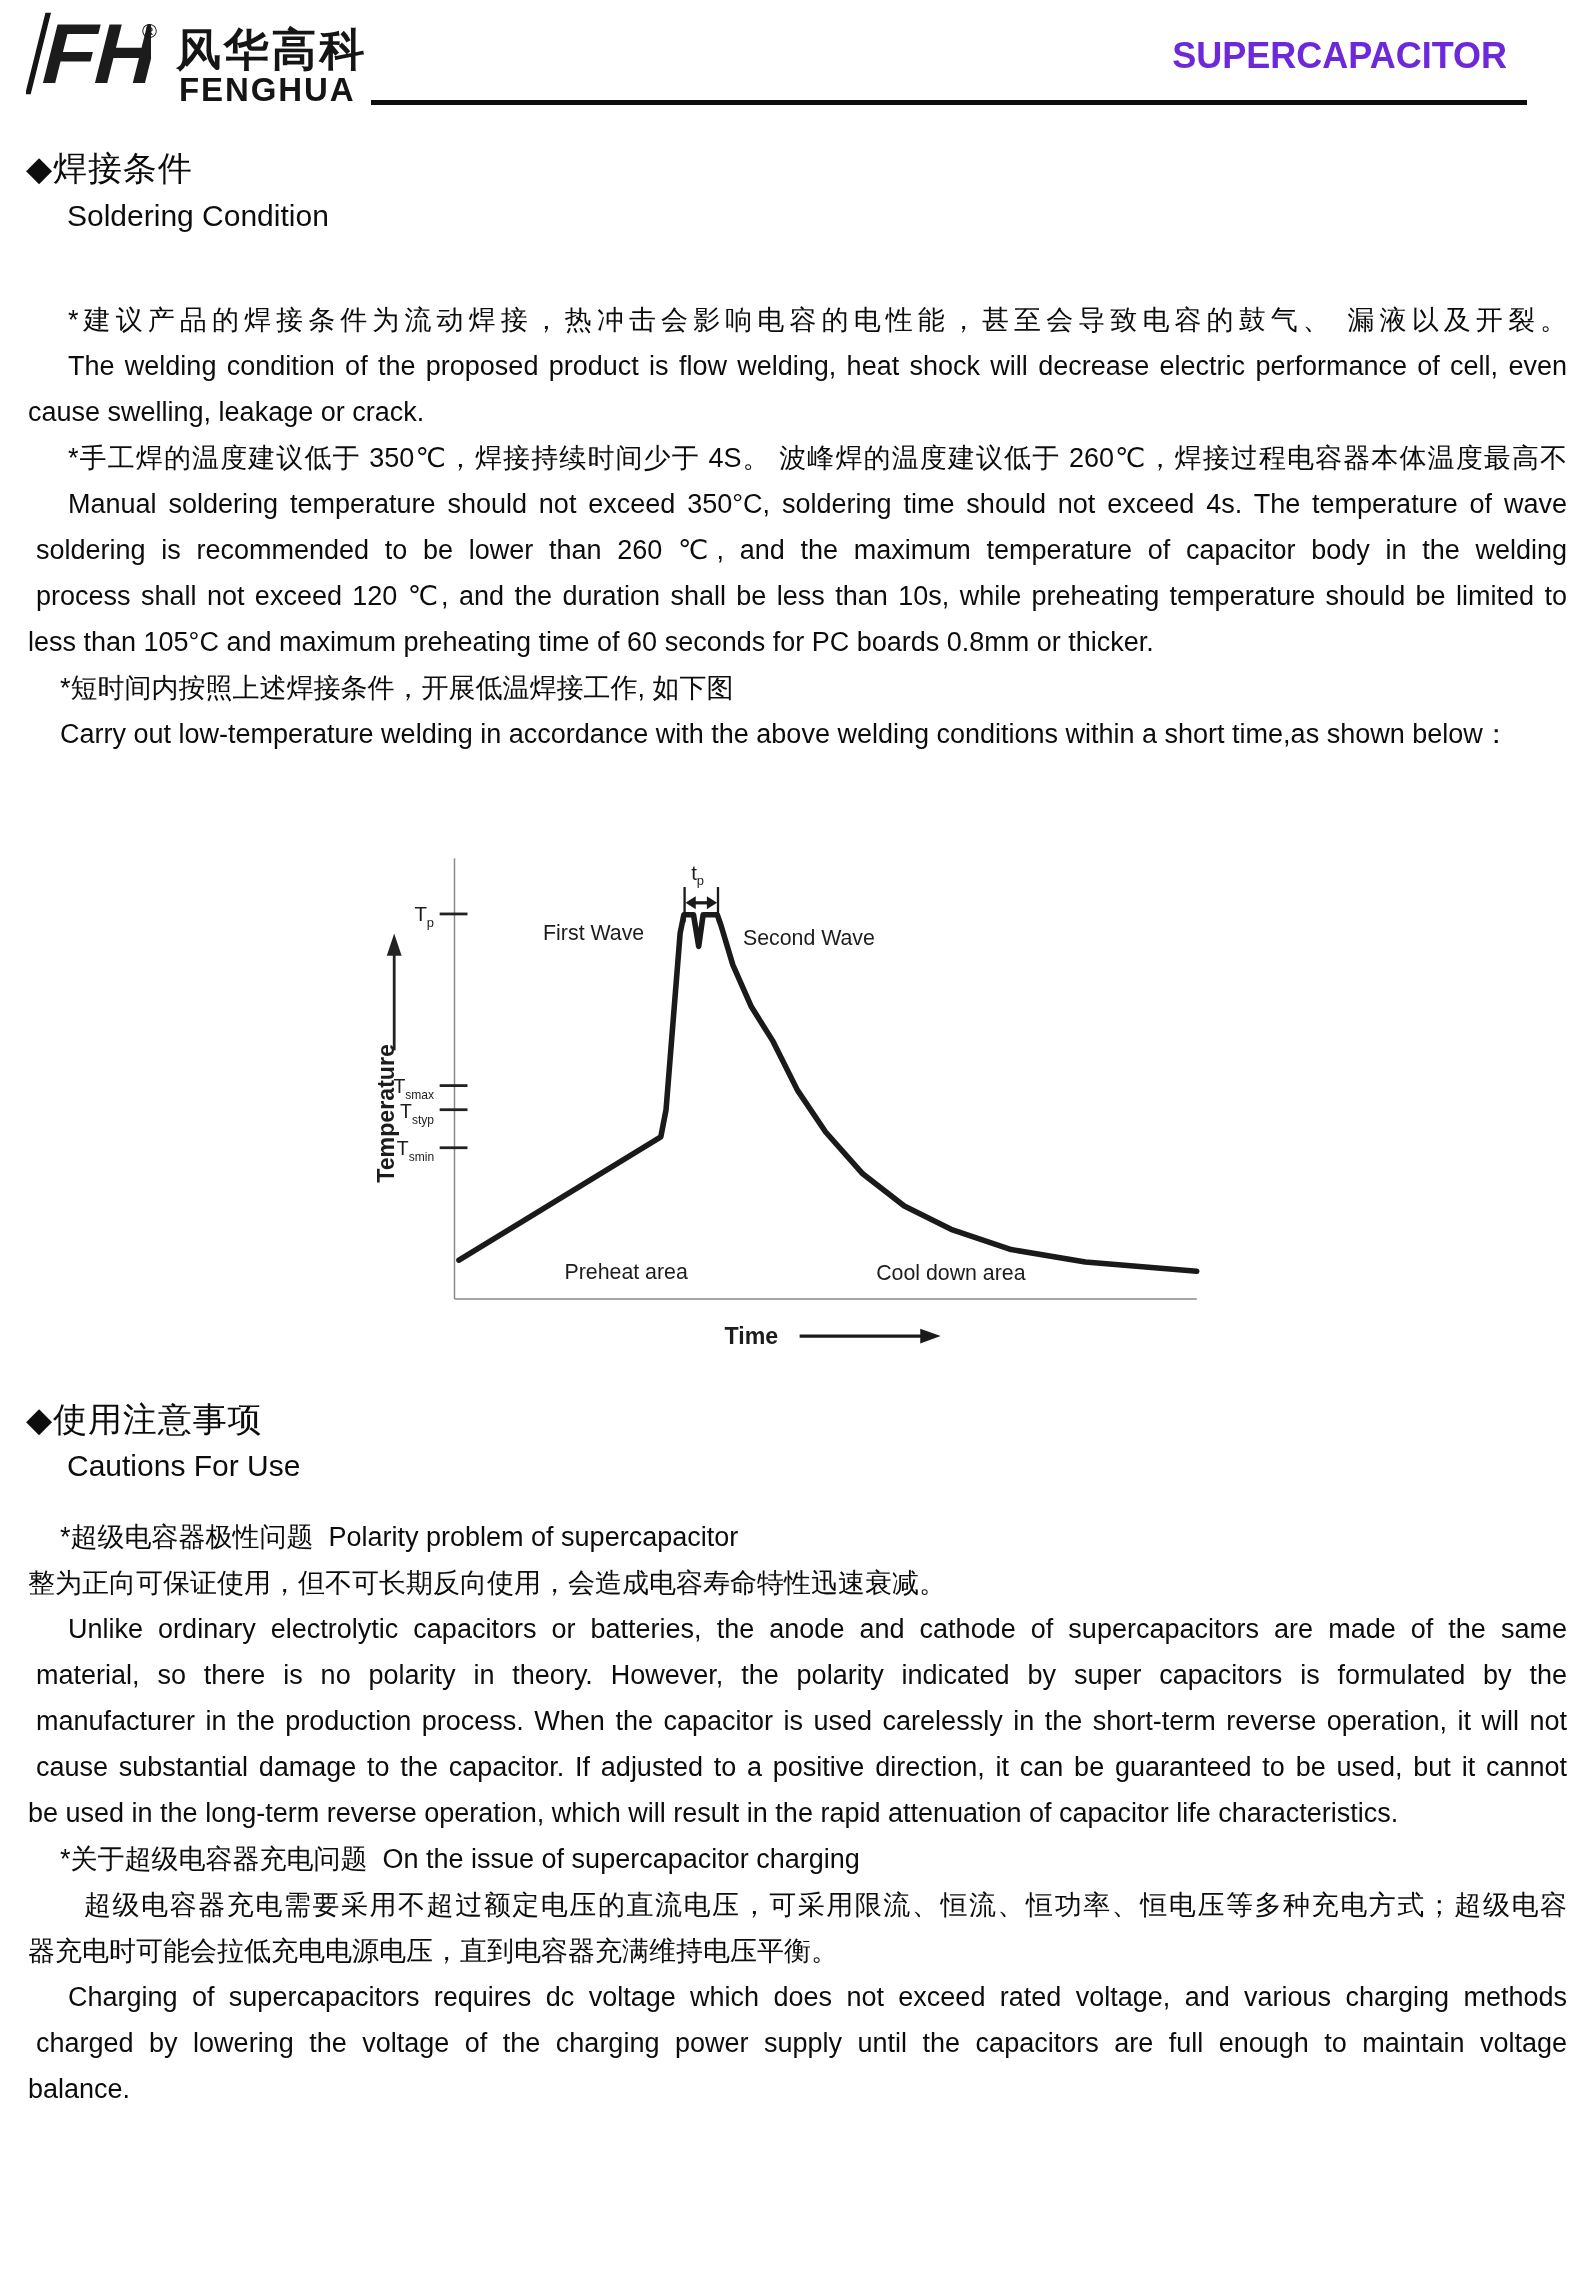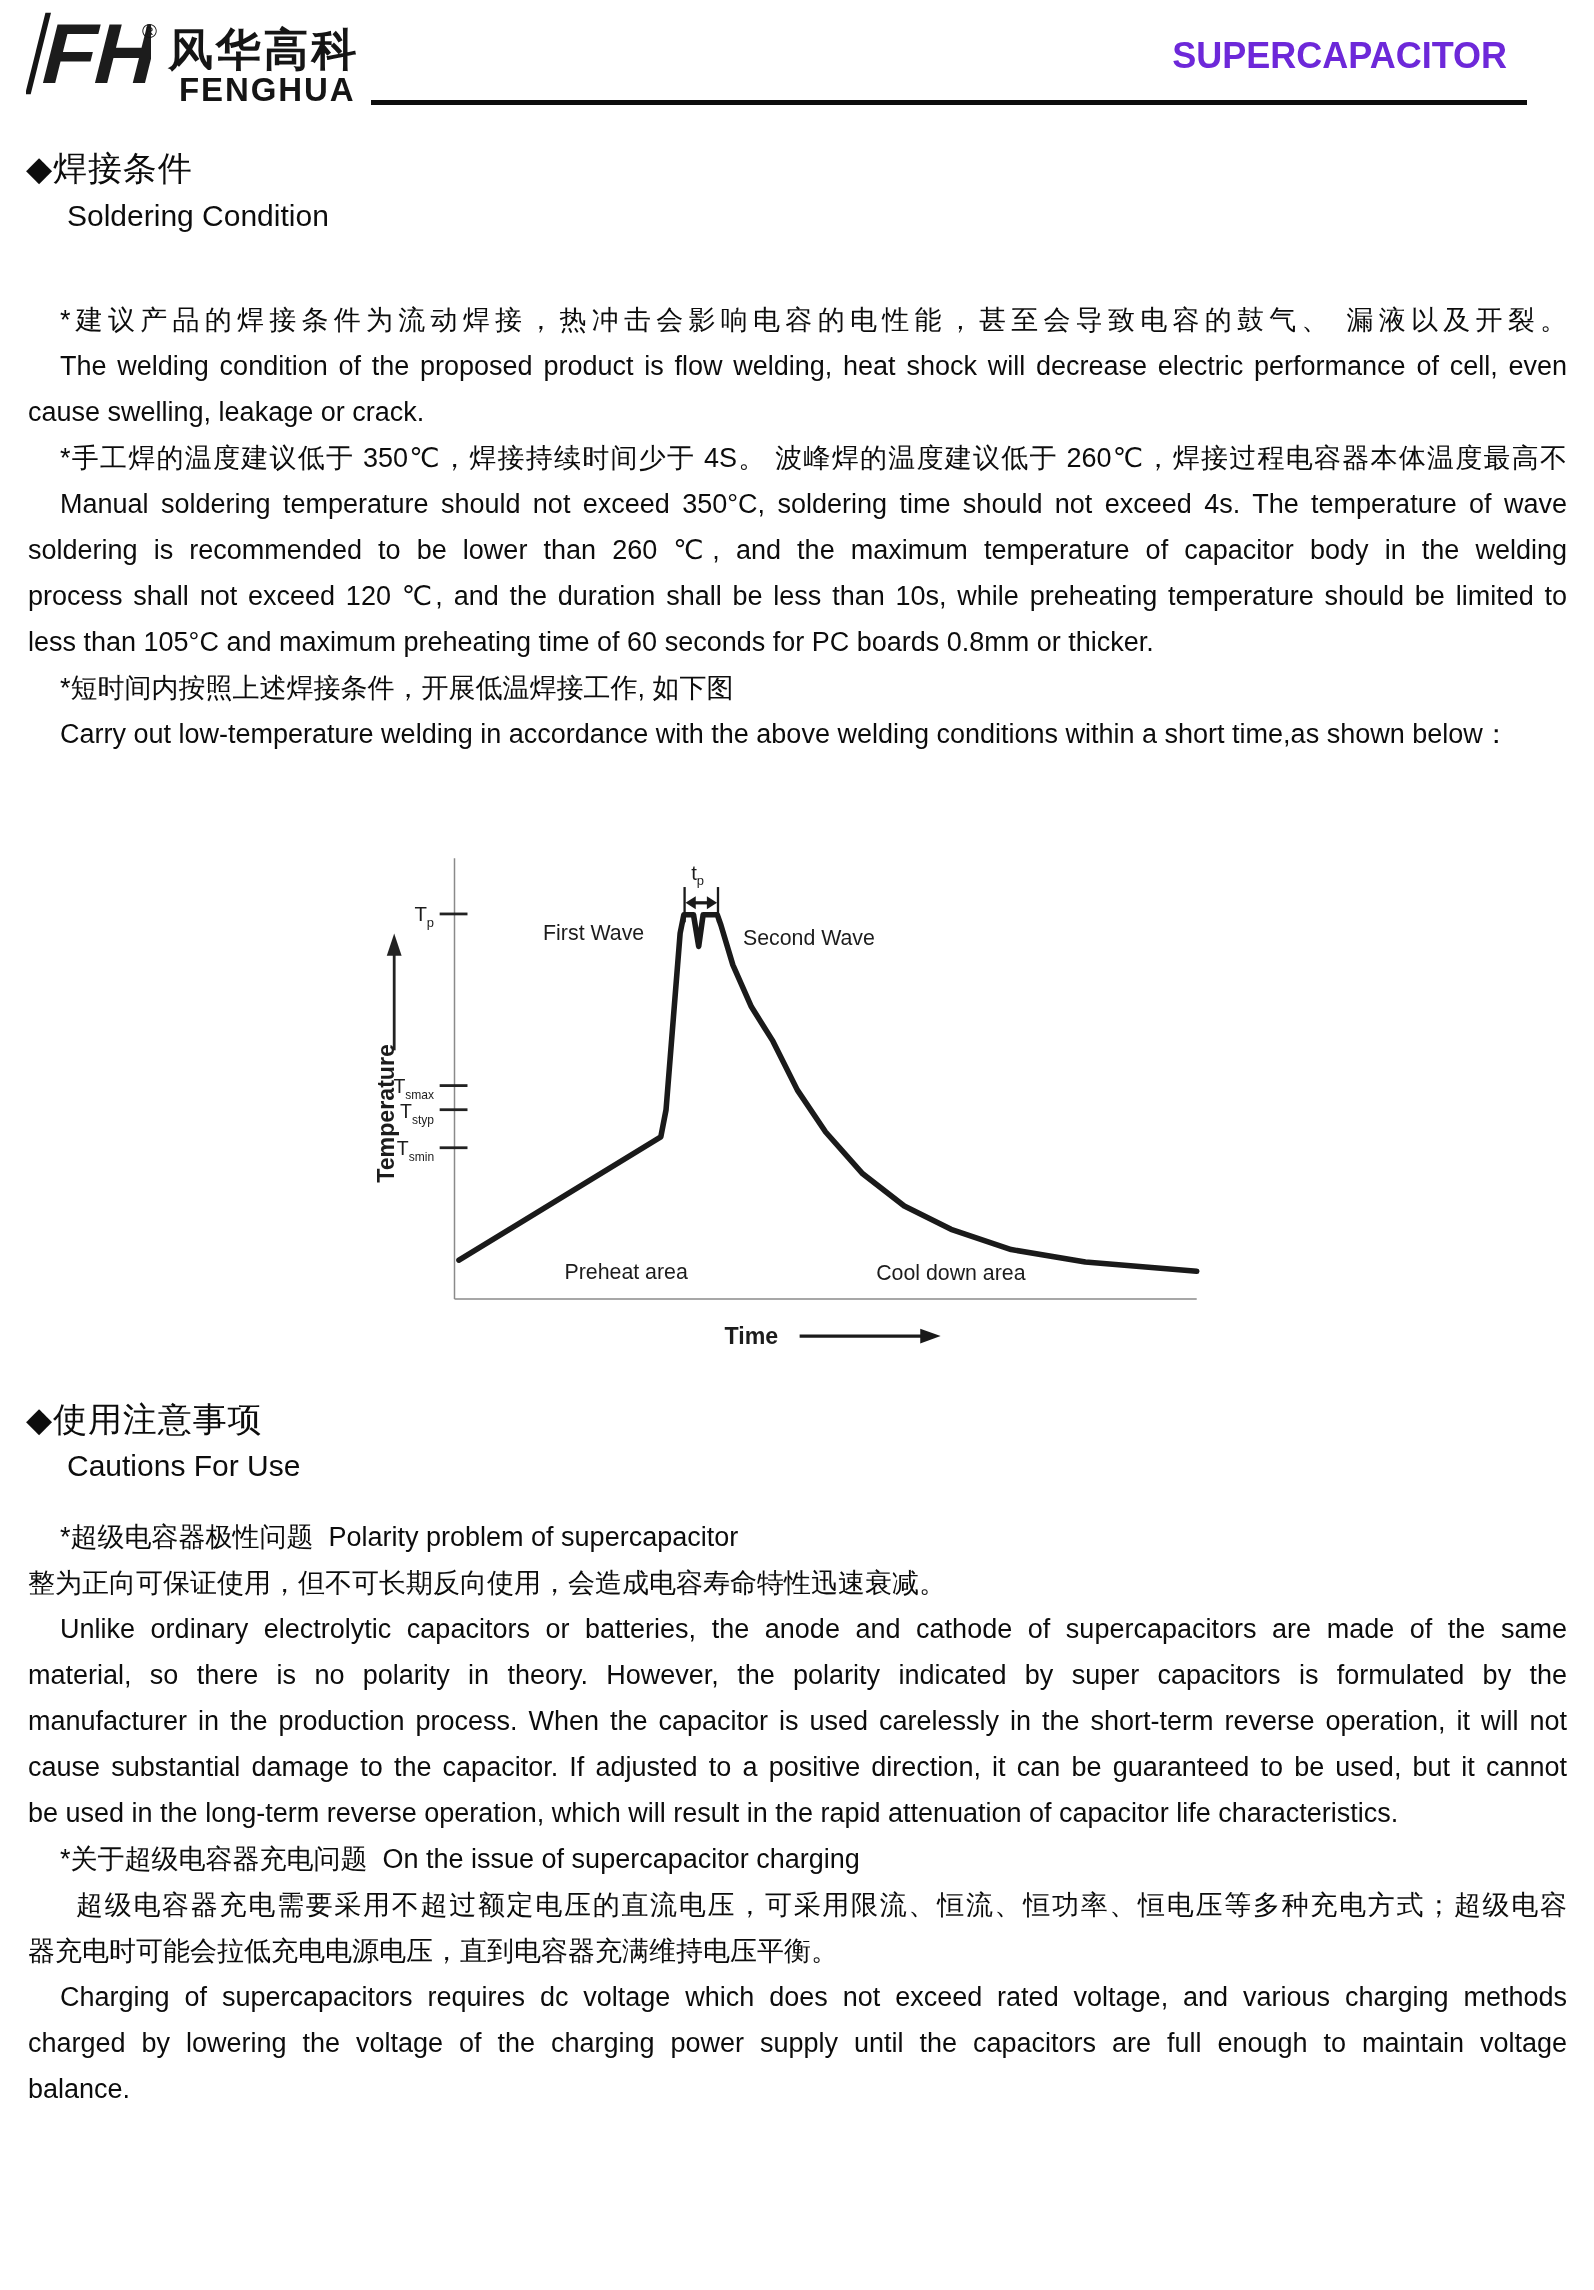--- a/index.html
+++ b/index.html
@@ -7,34 +7,34 @@
     position:relative;
     width:1594px;height:2290px;
     background:#ffffff;
     font-family:"Liberation Sans","DejaVu Sans",sans-serif;
     color:#111;
     overflow:hidden;
   }
   
   .logo-mark{position:absolute;left:26px;top:9.3px;}
   .reg-mark{position:absolute;left:142px;top:20.4px;font-size:20.4px;color:#151515;}
-  .logo-zh{position:absolute;left:168px;top:20.4px;font-size:45px;font-weight:bold;letter-spacing:2.8px;color:#151515;}
+  .logo-zh{position:absolute;left:176px;top:20.4px;font-size:45px;font-weight:bold;letter-spacing:2.8px;color:#151515;}
   .logo-en{position:absolute;left:179px;top:71px;font-size:33px;font-weight:bold;letter-spacing:1.9px;color:#151515;}
   .doc-title{position:absolute;right:87px;top:35px;font-size:36px;font-weight:bold;color:#6d28d9;}
   .header-rule{position:absolute;left:371px;top:100px;width:1156px;height:4.6px;background:#0d0d0d;}
   
   .sec-head-zh{position:absolute;left:26px;font-size:34px;font-weight:400;color:#0d0d0d;letter-spacing:0.9px;}
   .sec-head-en{position:absolute;left:67px;font-size:30px;color:#0d0d0d;}
   
   .textblock{position:absolute;left:28px;width:1539px;}
   .line{
     height:46px;line-height:46px;font-size:27px;color:#0c0c0c;
     white-space:pre-wrap;overflow:hidden;
   }
-  .line.j{text-align:justify;text-align-last:justify;}
+  .line.j{text-align:justify;text-align-last:justify;margin-left:8px;}
   .ind1{padding-left:32px;}
   .ind2{padding-left:48px;}
   
   .figure{position:absolute;left:371px;top:835px;width:835px;height:529px;}
   svg text{fill:#1c1c1c;}
 </style>
 </head>
 <body>
 
 <div id="page">

